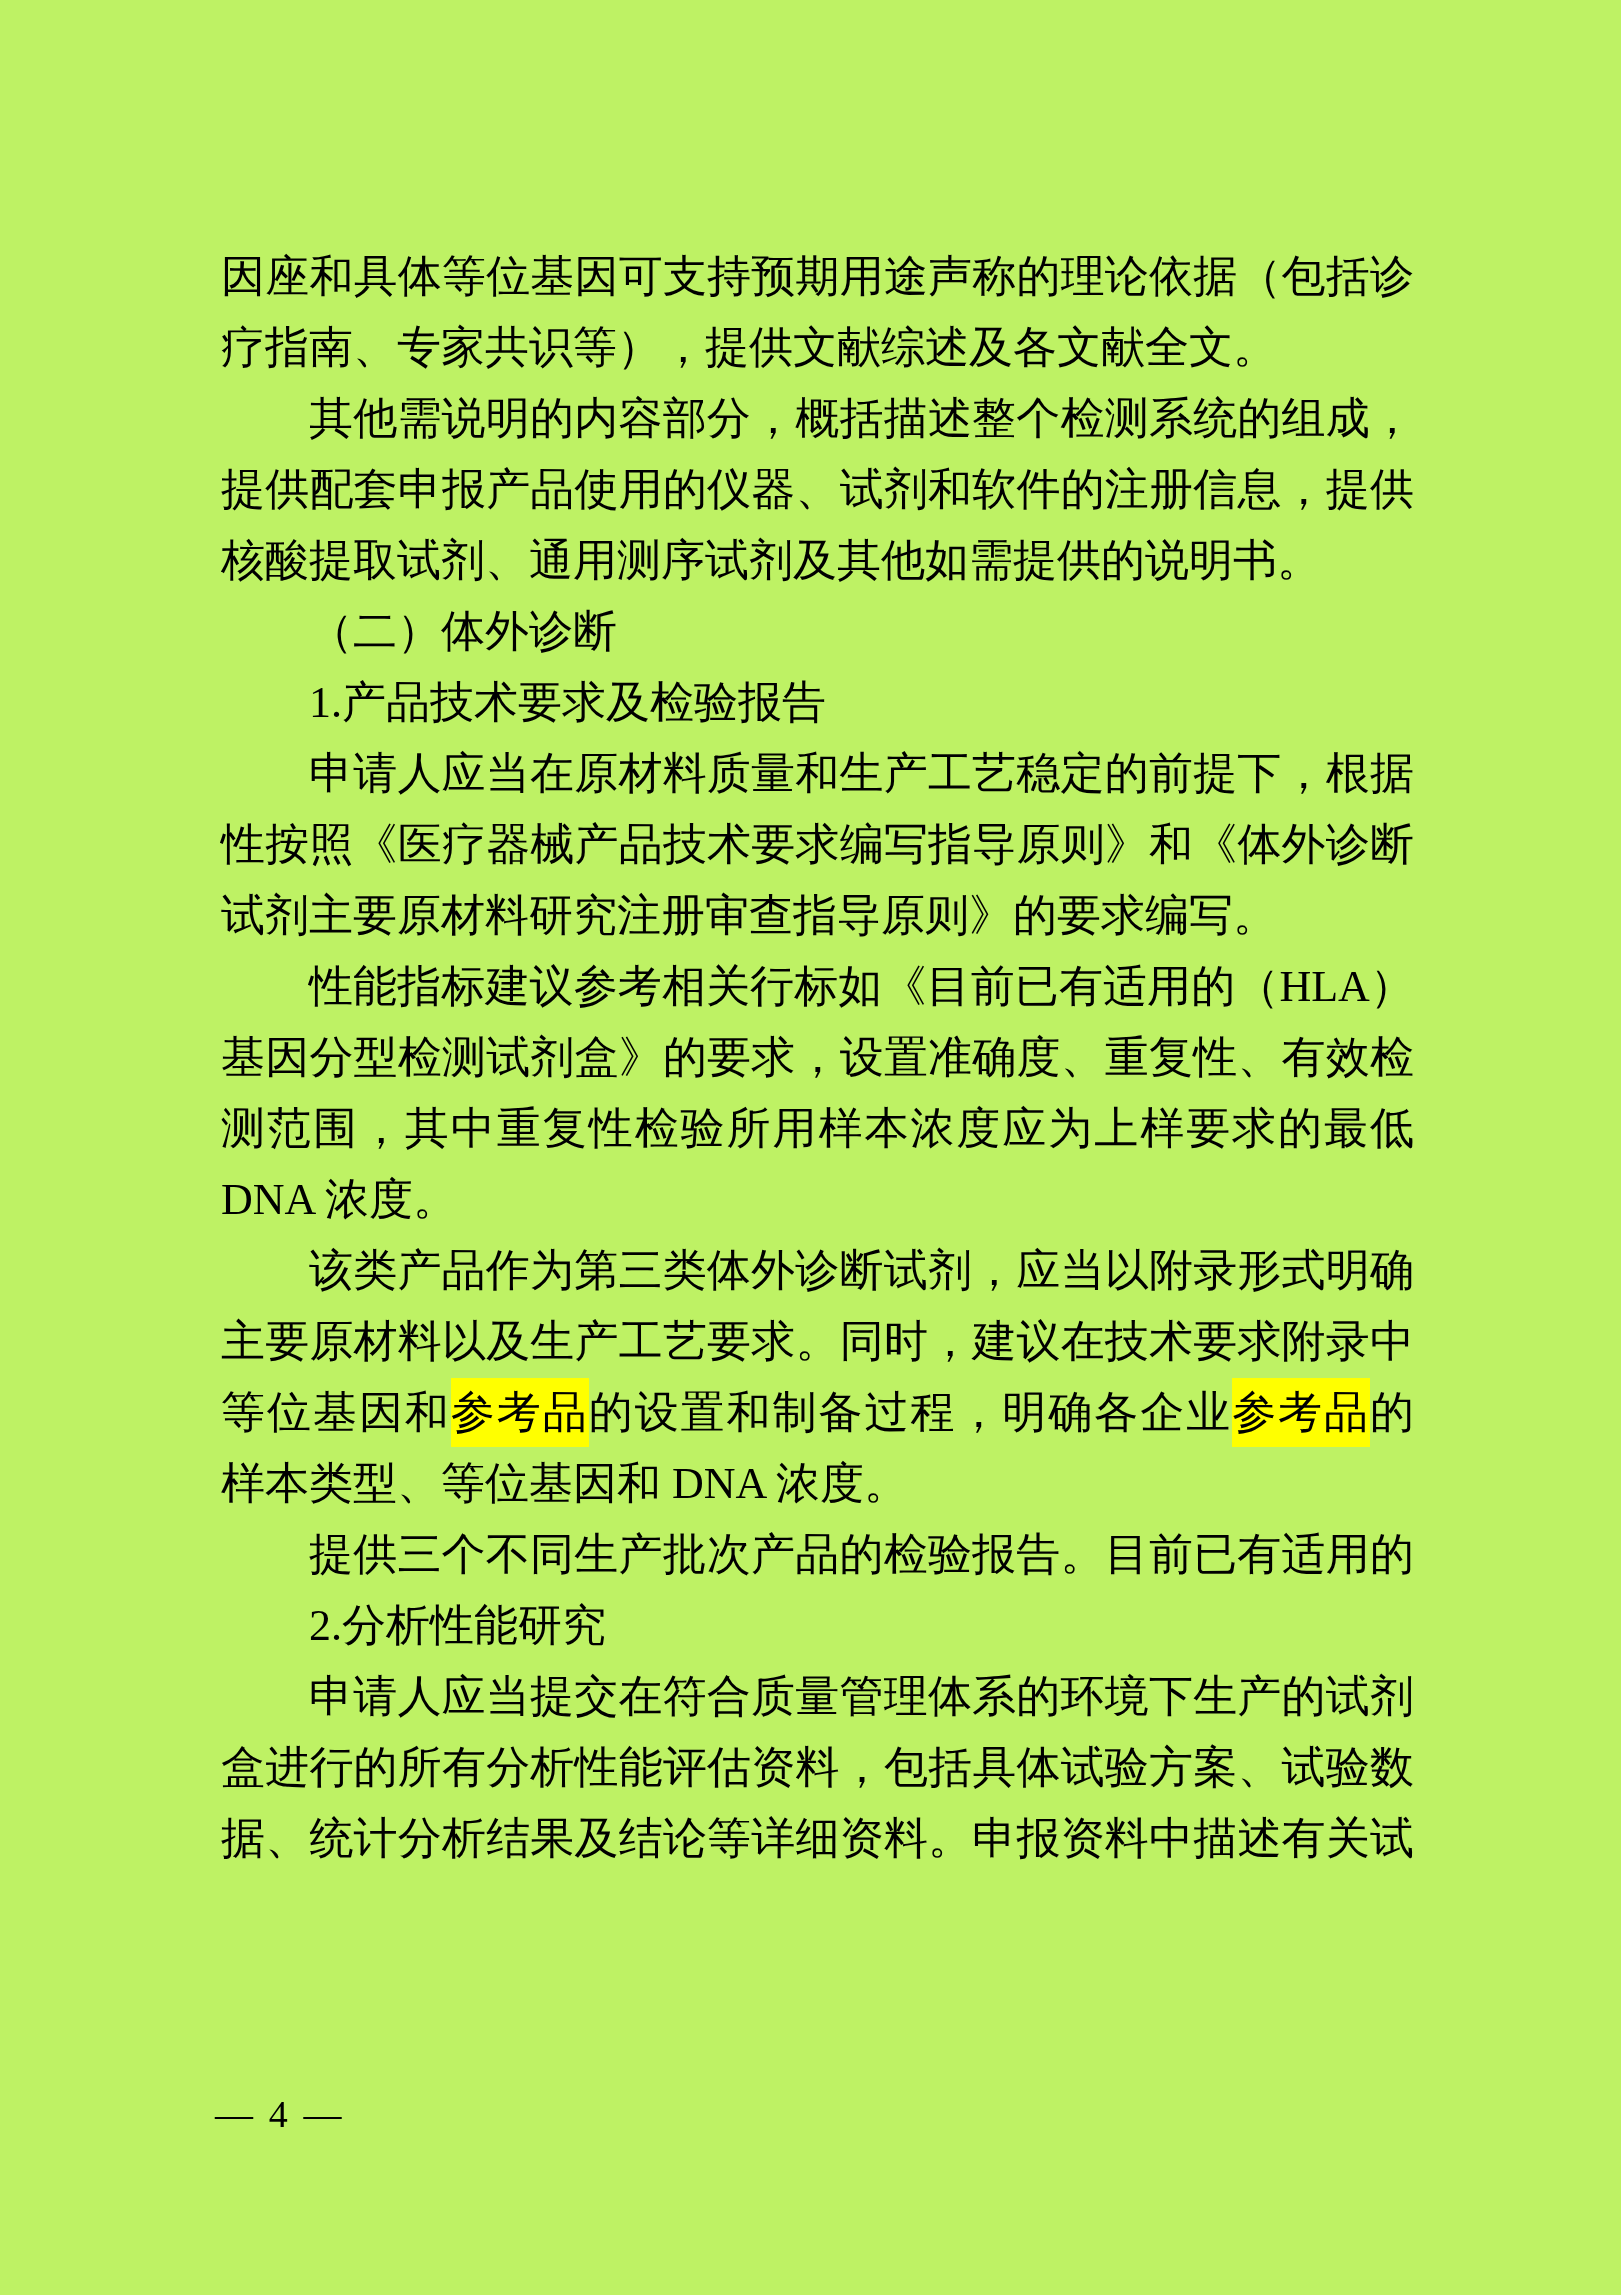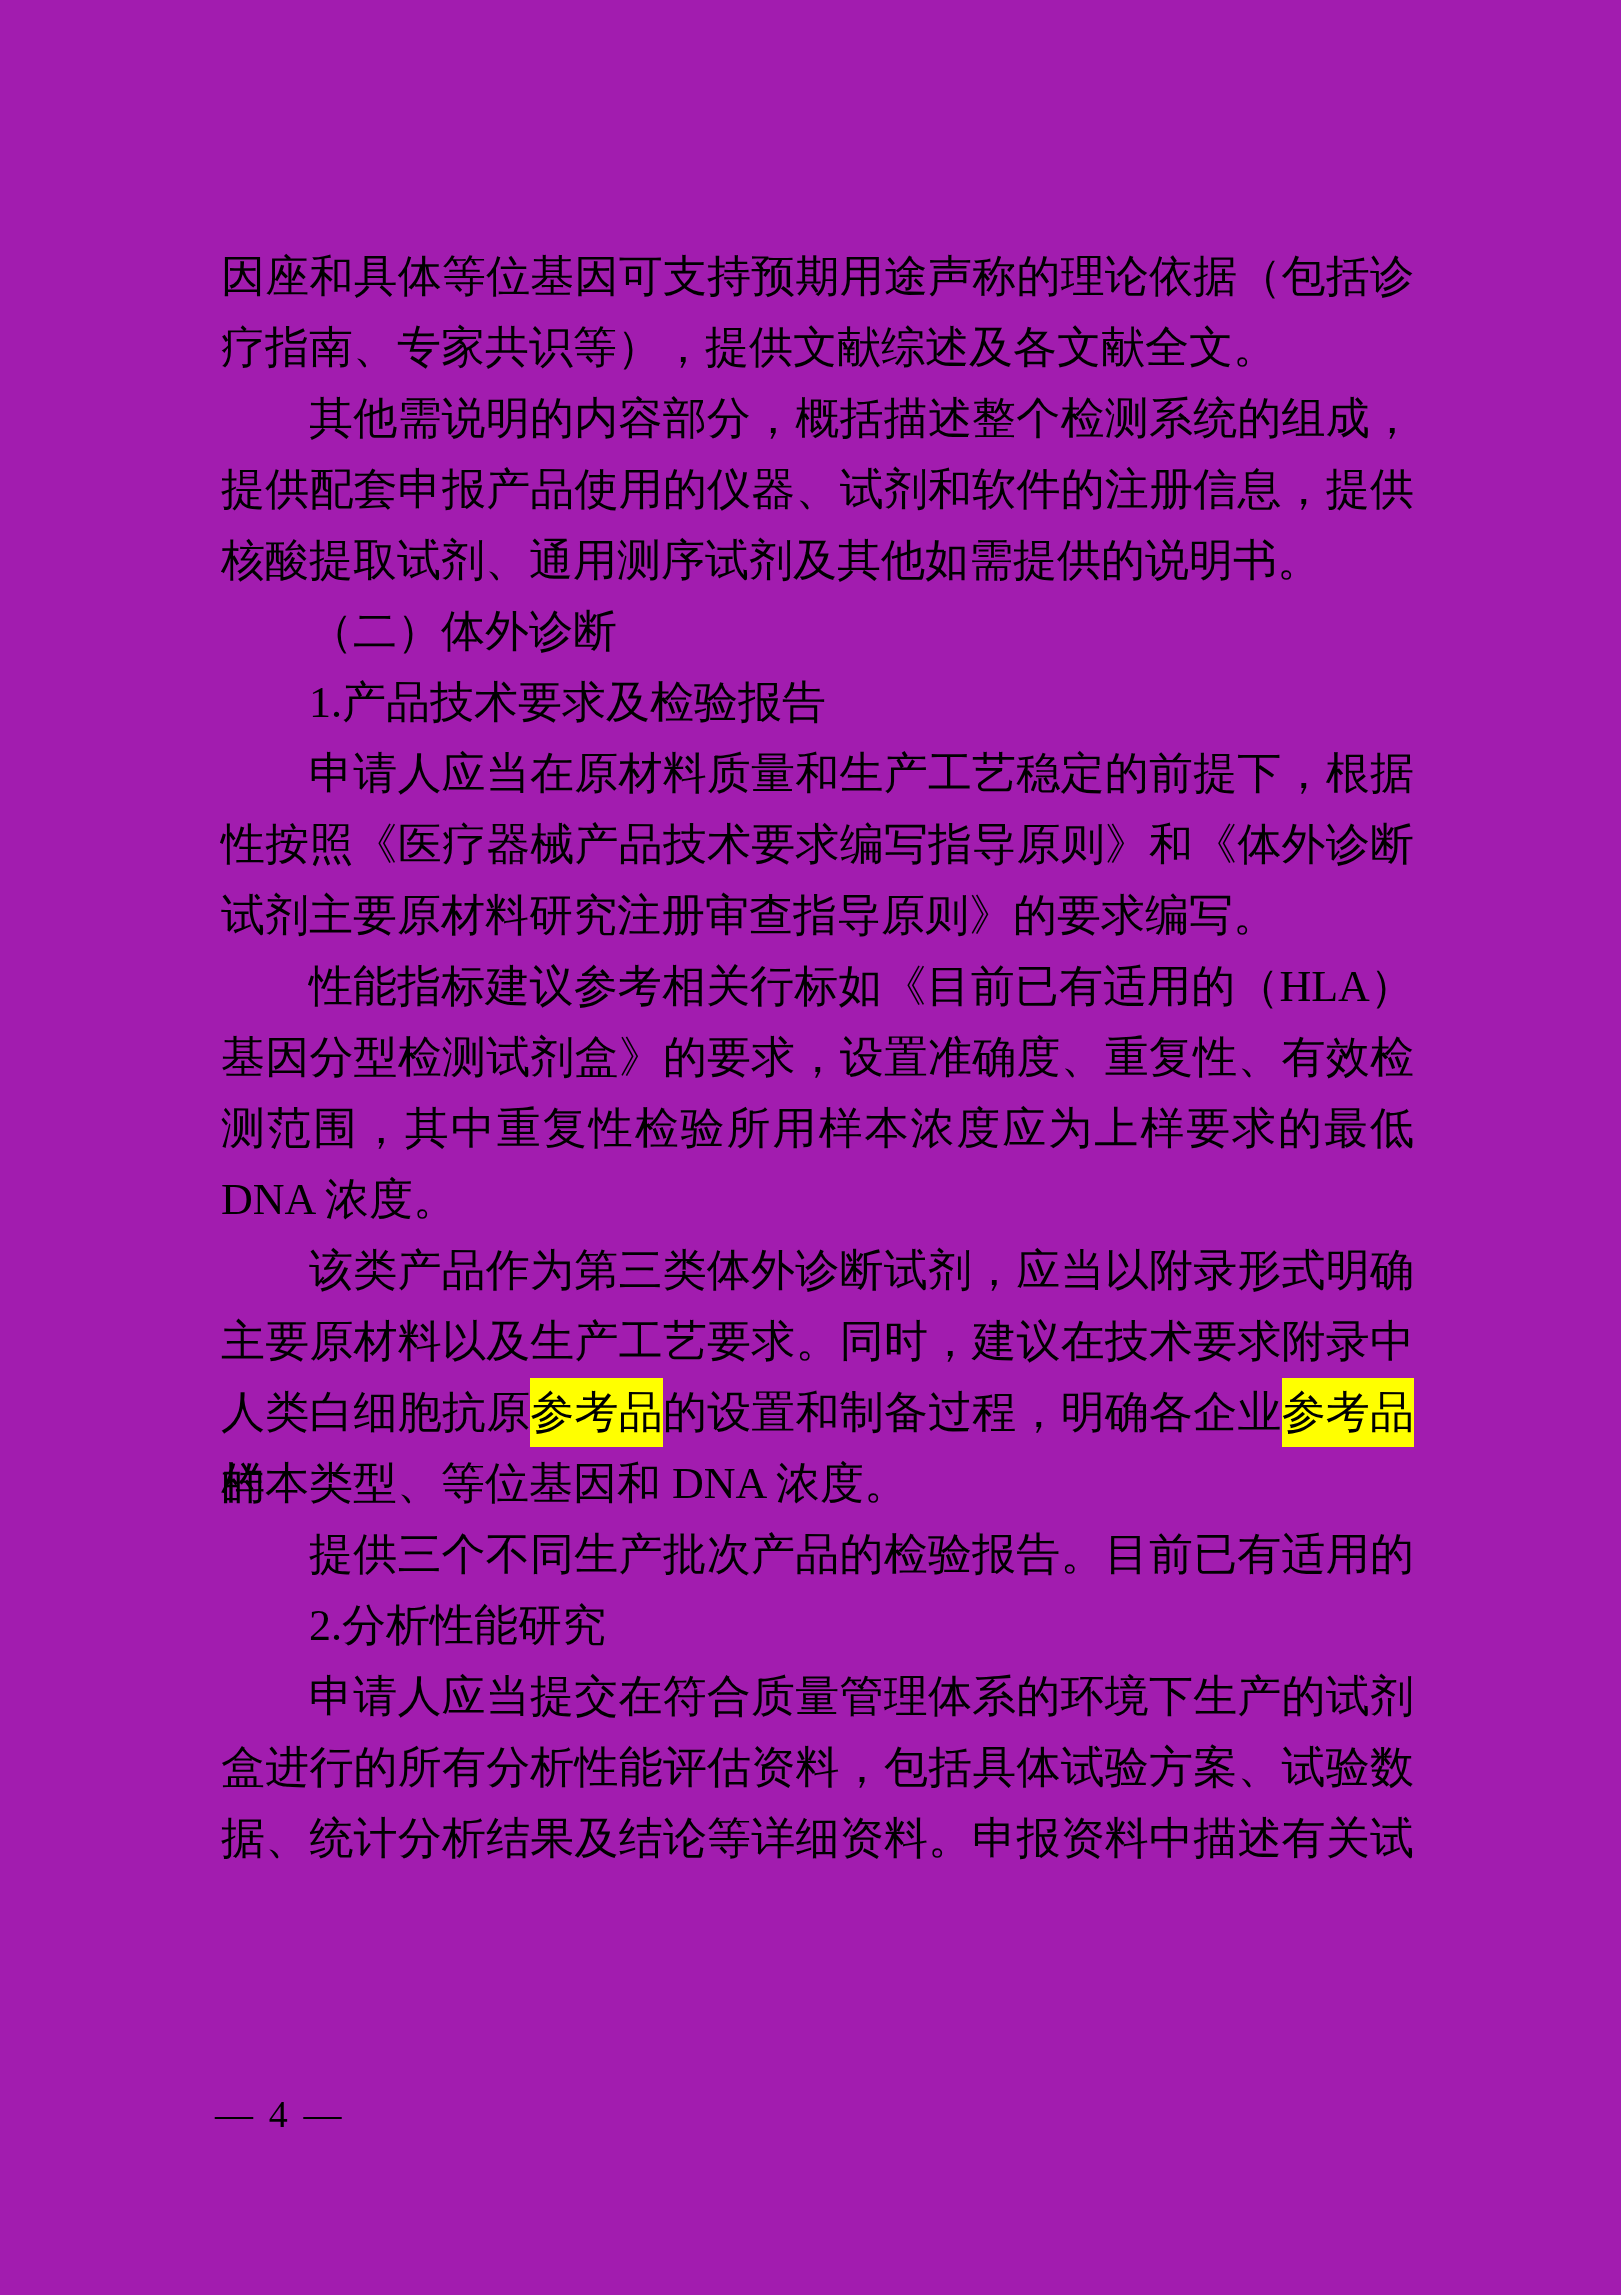--- a/index.html
+++ b/index.html
@@ -10,21 +10,21 @@
   body {
     width: 1622px;
     height: 2295px;
     position: relative;
     font-family: "Liberation Serif", "DejaVu Serif", serif;
     color: #000000;
   }
   .page {
     position: absolute;
     inset: 0;
-    background: #a21caf;
+    background: #bef264;
   }
   .content {
     position: absolute;
     left: 221px;
     top: 241px;
     width: 1193px;
   }
   .line {
     font-size: 44px;
     line-height: 71px;
@@ -67,21 +67,21 @@
       <div class="line indent"><span>1.产品技术要求及检验报告</span></div>
       <div class="line indent fill"><span>申请人应当在原材料质量和生产工艺稳定的前提下，根据</span></div>
       <div class="line fill"><span>性按照《医疗器械产品技术要求编写指导原则》和《体外诊断</span></div>
       <div class="line"><span>试剂主要原材料研究注册审查指导原则》的要求编写。</span></div>
       <div class="line indent fill"><span>性能指标建议参考相关行标如《目前已有适用的（HLA）</span></div>
       <div class="line fill"><span>基因分型检测试剂盒》的要求，设置准确度、重复性、有效检</span></div>
       <div class="line fill"><span>测范围，其中重复性检验所用样本浓度应为上样要求的最低</span></div>
       <div class="line"><span>DNA 浓度。</span></div>
       <div class="line indent fill"><span>该类产品作为第三类体外诊断试剂，应当以附录形式明确</span></div>
       <div class="line fill"><span>主要原材料以及生产工艺要求。同时，建议在技术要求附录中</span></div>
-      <div class="line fill"><span>人类白细胞抗原</span><span class="hl" style="background: rgb(255, 255, 0);">参考品</span><span>的设置和制备过程，明确各企业</span><span class="hl" style="background: rgb(255, 255, 0);">参考品</span><span>的</span></div>
+      <div class="line fill"><span>等位基因和</span><span class="hl" style="background: rgb(255, 255, 0);">参考品</span><span>的设置和制备过程，明确各企业</span><span class="hl" style="background: rgb(255, 255, 0);">参考品</span><span>的</span></div>
       <div class="line"><span>样本类型、等位基因和 DNA 浓度。</span></div>
       <div class="line indent fill"><span>提供三个不同生产批次产品的检验报告。目前已有适用的</span></div>
       <div class="line indent"><span>2.分析性能研究</span></div>
       <div class="line indent fill"><span>申请人应当提交在符合质量管理体系的环境下生产的试剂</span></div>
       <div class="line fill"><span>盒进行的所有分析性能评估资料，包括具体试验方案、试验数</span></div>
       <div class="line fill"><span>据、统计分析结果及结论等详细资料。申报资料中描述有关试</span></div>
     </div>
   <div class="page-number">— 4 —</div>
 </div>
 

